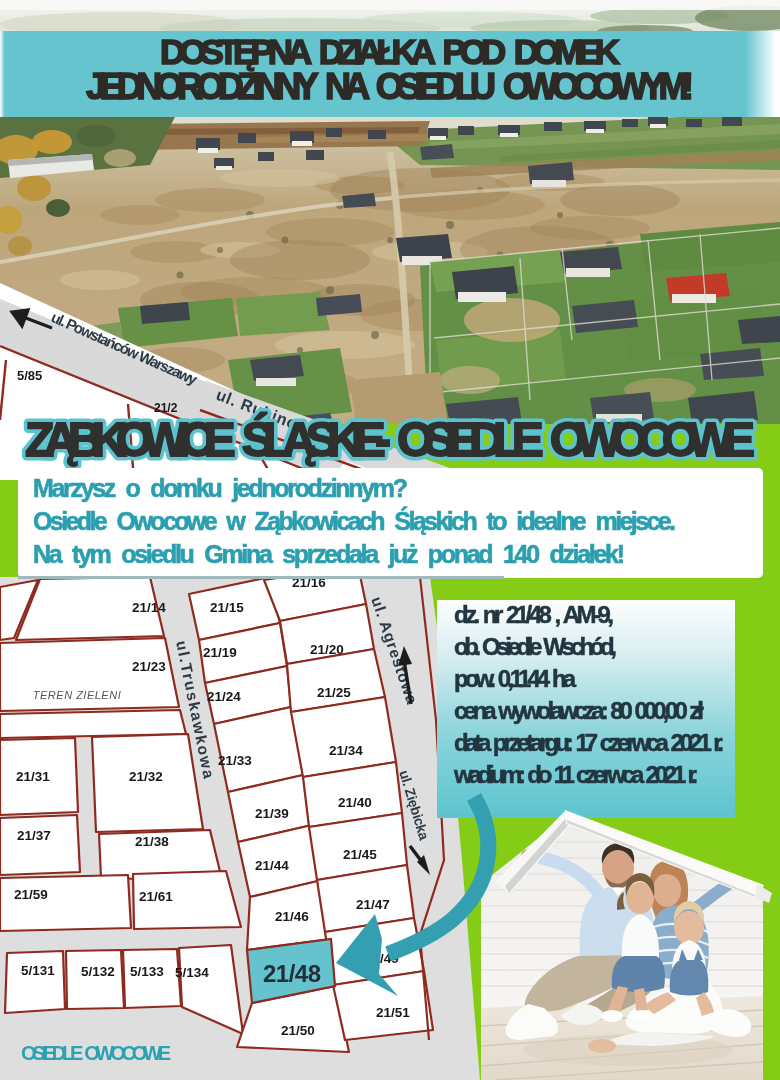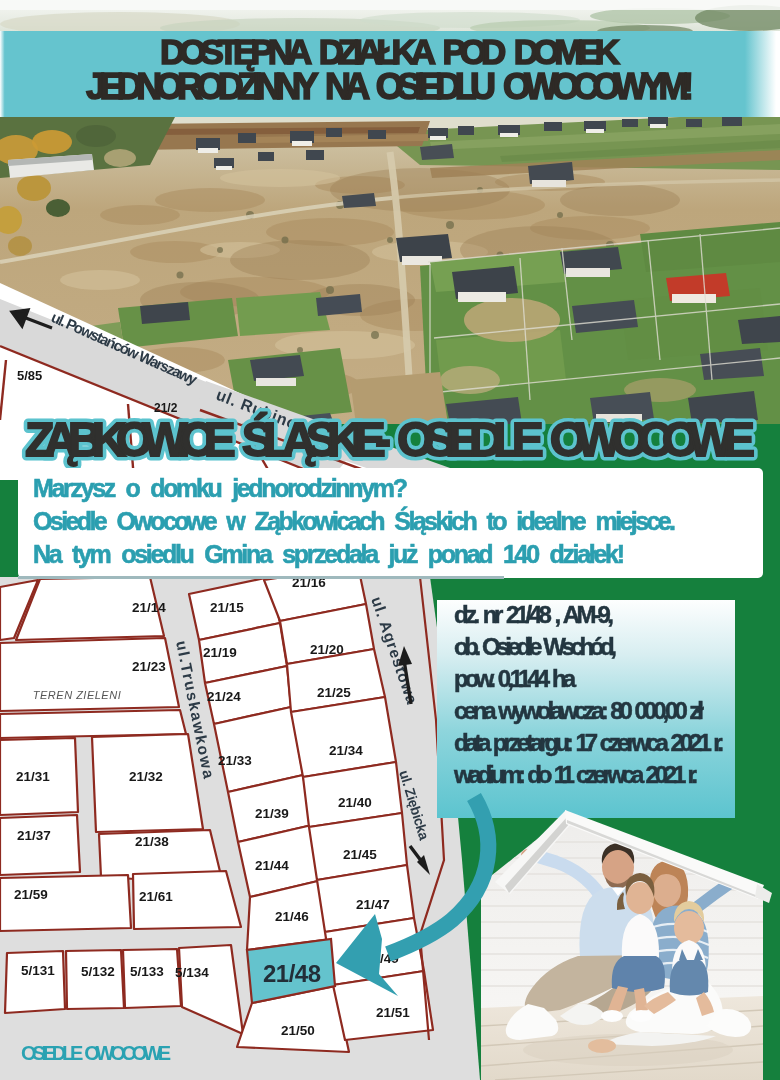--- a/index.html
+++ b/index.html
@@ -1,16 +1,16 @@
 <!DOCTYPE html>
 <html><head>
 <meta charset="utf-8">
 <style>
   html,body{margin:0;padding:0;background:#fff;}
-  #page{position:relative;width:780px;height:1080px;overflow:hidden;background:#15803d;
+  #page{position:relative;width:780px;height:1080px;overflow:hidden;background:#84cc16;
         font-family:"Liberation Sans", sans-serif;}
   svg{display:block;}
 </style>
 </head>
 <body>
 <div id="page">
 <svg width="780" height="1080" viewBox="0 0 780 1080">
 
 <g id="topstrip">
   <defs>

